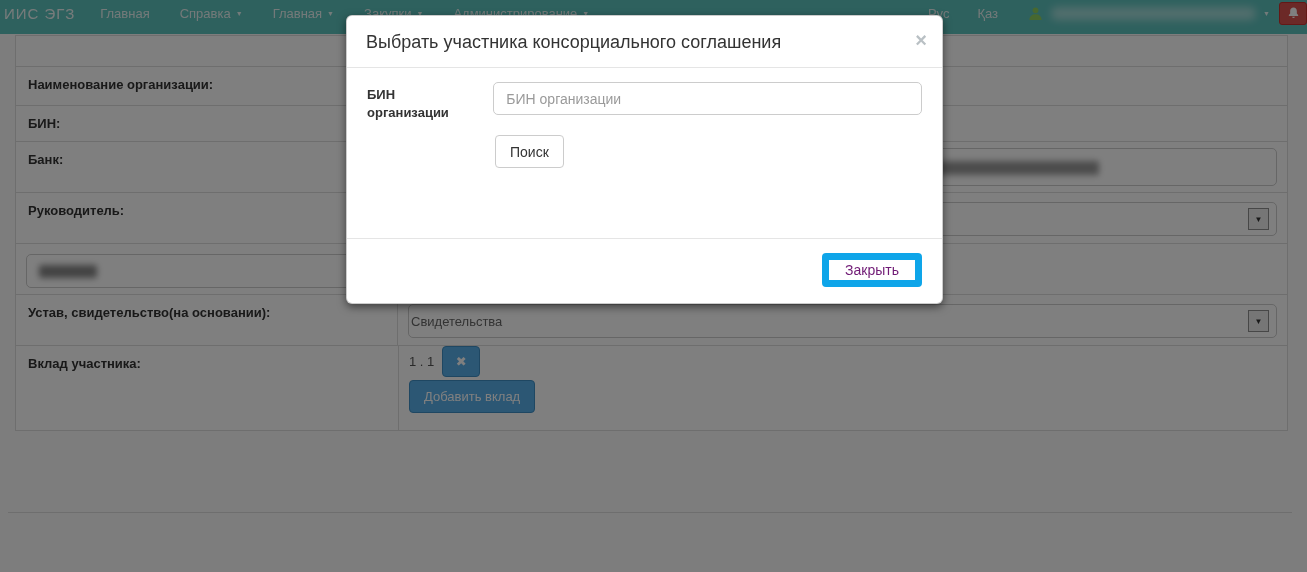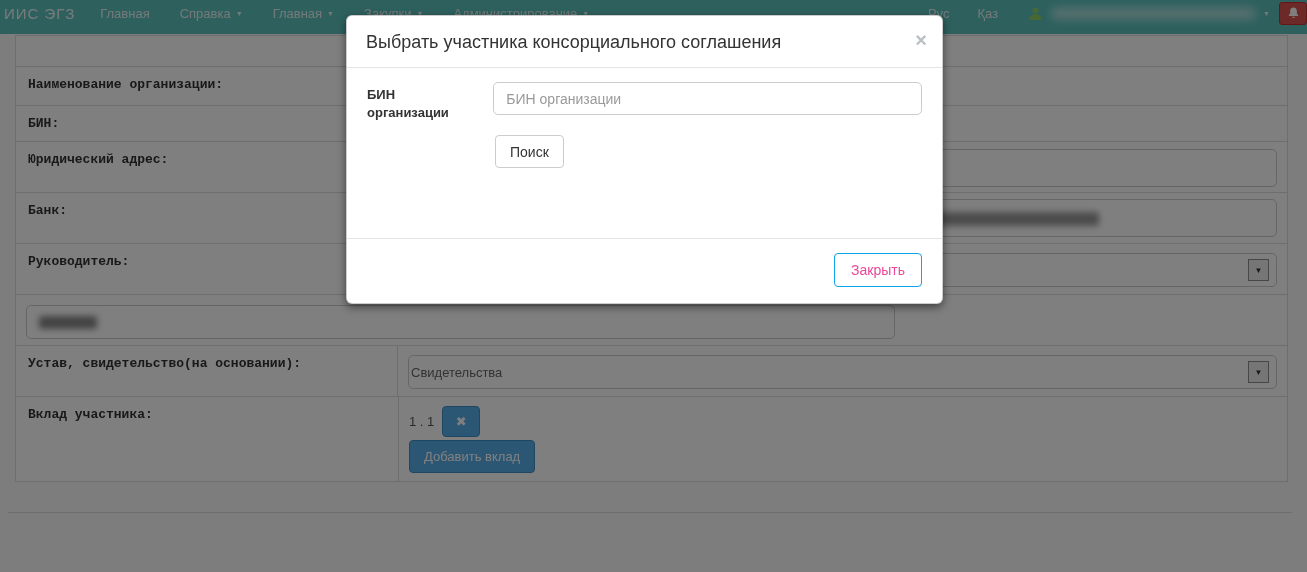--- a/index.html
+++ b/index.html
@@ -23,41 +23,41 @@
   .bell-btn { margin-left:9px; width:28px; height:23px; background:#d9534f;
     border:1px solid #c9302c; border-radius:3px; display:flex; align-items:center;
     justify-content:center; cursor:pointer; }
 
   
   .ftable { position:absolute; top:35px; left:15px; width:1273px; background:#fff;
     border:1px solid #ddd; }
   .trow { display:flex; border-bottom:1px solid #ddd; }
   .trow:last-child { border-bottom:none; }
   .tlabel { width:383px; border-right:1px solid #ddd; padding:10px 12px;
-    font-size:13px; font-weight:bold; color:#333;font-family:Liberation Mono, monospace; }
+    font-size:13px; font-weight:bold; color:#333; }
   .tfield { flex:1; padding:0 10px; position:relative; }
   .r0{height:31px} .r1{height:39px} .r2{height:36px} .r3{height:51px} .r4{height:51px}
   .r5{height:51px} .r6{height:51px} .r7{height:51px} .r8{height:84px}
 
   .fld { background:#fff; border:1px solid #ccc; border-radius:5px; width:869px;
     position:relative; }
   .fld-addr { height:38px; margin-top:7px; }
   .fld-bank { height:38px; margin-top:6px; }
   .fld-head { height:34px; margin-top:9px; }
   .fld-phone { height:34px; margin-top:10px; }
   .fld-charter { height:34px; margin-top:9px; display:flex; align-items:center;
     padding:0 2px; font-size:13px; color:#666; cursor:pointer; }
   .sel-caret { position:absolute; right:7px; top:50%; transform:translateY(-50%);
     width:21px; height:22px; background:#ececec; border:1px solid #8f8f8f;
     display:flex; align-items:center; justify-content:center; font-size:8px; color:#333; }
   .blur-dark { position:absolute; background:#555; opacity:.6; filter:blur(3px); border-radius:2px; }
   .bank-blob { left:250px; top:12px; width:440px; height:14px; }
   .phone-blob { left:12px; top:10px; width:58px; height:13px; opacity:.7; }
 
-  .contrib-line { display:flex; align-items:center; gap:8px; margin-top:9px; }
+  .contrib-line { display:flex; align-items:center; gap:8px; }
   .contrib-val { font-size:13px; color:#555; }
   .btn { font-family:"Liberation Sans", sans-serif; cursor:pointer; border-radius:4px; }
   .btn-x { width:38px; height:31px; background:#58aee8; border:1px solid #3f8fc4;
     color:#fff; font-size:13px; }
   .btn-add { margin-top:3px; height:33px; padding:0 14px; background:#58aee8;
     border:1px solid #3f8fc4; color:#fff; font-size:13px; }
 
   
   .footer-rule { position:absolute; top:512px; left:8px; width:1284px;
     border-top:1px solid #ddd; }
@@ -79,22 +79,22 @@
   .mrow { display:flex; }
   .mlabel { width:94px; font-size:13px; font-weight:bold; color:#333; padding-top:4px;
     line-height:1.4; }
   .bin-input { margin-left:34px; width:436px; height:33px; border:1px solid #ccc;
     border-radius:5px; padding:0 12px; font-size:14px; color:#555;
     font-family:"Liberation Sans", sans-serif; }
   .bin-input::placeholder { color:#9a9a9a; opacity:1; }
   .btn-search { margin:13px 0 0 128px; height:33px; padding:0 14px; background:#fff;
     border:1px solid #ccc; color:#333; font-size:14px; }
   .modal-footer { padding:14px 20px 16px; border-top:1px solid #e5e5e5; text-align:right; }
-  .btn-close { height:34px; padding:0 16px; background:#fff; border:1px solid #0ea5e9;
-    color:#ec4899; font-size:14px; }
+  .btn-close { height:34px; padding:0 16px; background:#fff; border:7px solid #0ea5e9;
+    color:#701a75; font-size:14px; }
 </style>
 </head>
 <body>
 
 <div class="page">
 
   <nav class="navbar">
     <span class="brand">ИИС ЭГЗ</span>
     <a class="nav-item">
       <span>Главная</span>
@@ -140,26 +140,20 @@
         <div class="tfield"></div>
     </div>
     <div class="trow r1">
       <div class="tlabel">Наименование организации:</div>
       <div class="tfield"></div>
     </div>
     <div class="trow r2">
       <div class="tlabel">БИН:</div>
       <div class="tfield"></div>
     </div>
-    <div class="trow r3">
-      <div class="tlabel">Юридический адрес:</div>
-      <div class="tfield">
-        <div class="fld fld-addr"></div>
-      </div>
-    </div>
     <div class="trow r4">
       <div class="tlabel">Банк:</div>
       <div class="tfield">
         <div class="fld fld-bank">
           <span class="blur-dark bank-blob"></span>
         </div>
       </div>
     </div>
     <div class="trow r5">
       <div class="tlabel">Руководитель:</div>

